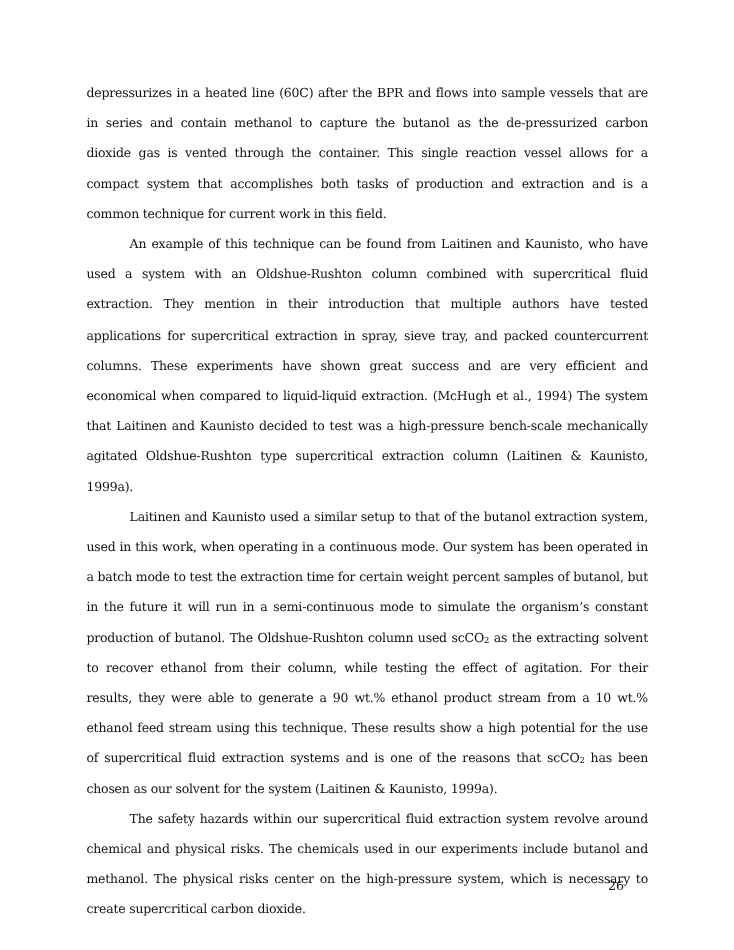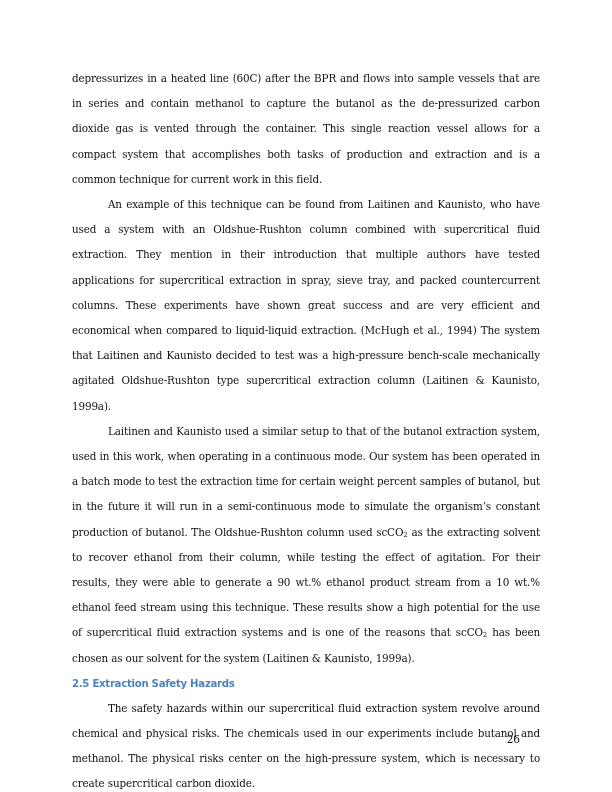--- a/index.html
+++ b/index.html
@@ -28,17 +28,16 @@
     }
   </style>
 </head>
 <body>
 
 <div class="page">
   <div class="content">
     <p>depressurizes in a heated line (60C) after the BPR and flows into sample vessels that are in series and contain methanol to capture the butanol as the de-pressurized carbon dioxide gas is vented through the container. This single reaction vessel allows for a compact system that accomplishes both tasks of production and extraction and is a common technique for current work in this field.</p>
     <p class="indent">An example of this technique can be found from Laitinen and Kaunisto, who have used a system with an Oldshue-Rushton column combined with supercritical fluid extraction. They mention in their introduction that multiple authors have tested applications for supercritical extraction in spray, sieve tray, and packed countercurrent columns. These experiments have shown great success and are very efficient and economical when compared to liquid-liquid extraction. (McHugh et al., 1994) The system that Laitinen and Kaunisto decided to test was a high-pressure bench-scale mechanically agitated Oldshue-Rushton type supercritical extraction column (Laitinen &amp; Kaunisto, 1999a).</p>
     <p class="indent"><span>Laitinen and Kaunisto used a similar setup to that of the butanol extraction system, used in this work, when operating in a continuous mode. Our system has been operated in a batch mode to test the extraction time for certain weight percent samples of butanol, but in the future it will run in a semi-continuous mode to simulate the organism’s constant production of butanol. The Oldshue-Rushton column used scCO</span><sub>2</sub><span> as the extracting solvent to recover ethanol from their column, while testing the effect of agitation. For their results, they were able to generate a 90 wt.% ethanol product stream from a 10 wt.% ethanol feed stream using this technique. These results show a high potential for the use of supercritical fluid extraction systems and is one of the reasons that scCO</span><sub>2</sub><span> has been chosen as our solvent for the system (Laitinen &amp; Kaunisto, 1999a).</span></p>
-    <h2 class="heading">2.5 Extraction Safety Hazards</h2>
     <p class="indent">The safety hazards within our supercritical fluid extraction system revolve around chemical and physical risks. The chemicals used in our experiments include butanol and methanol. The physical risks center on the high-pressure system, which is necessary to create supercritical carbon dioxide.</p>
   </div>
   <div class="page-number">26</div>
 </div>
 
 </body></html>

